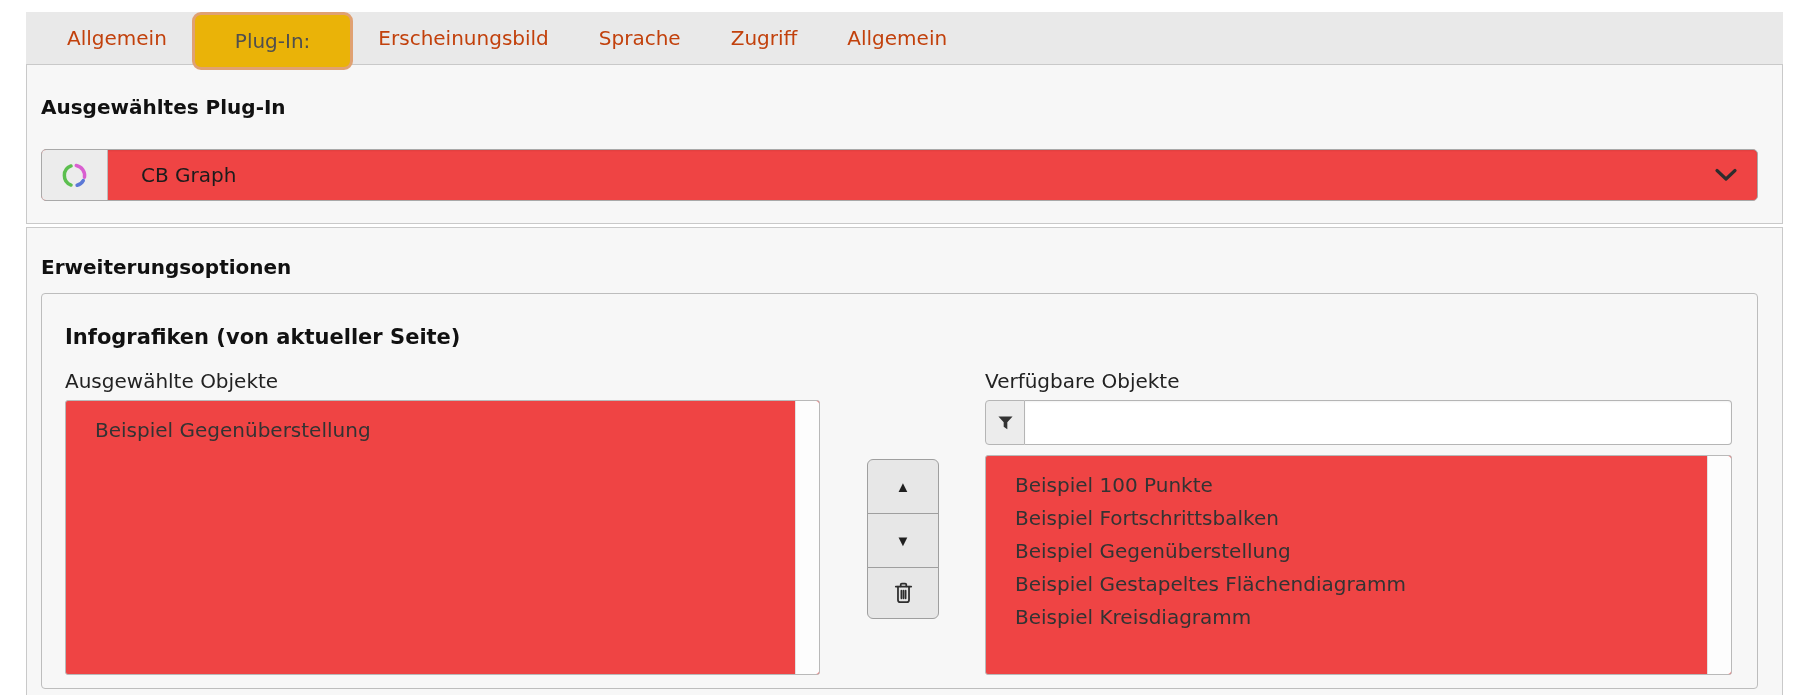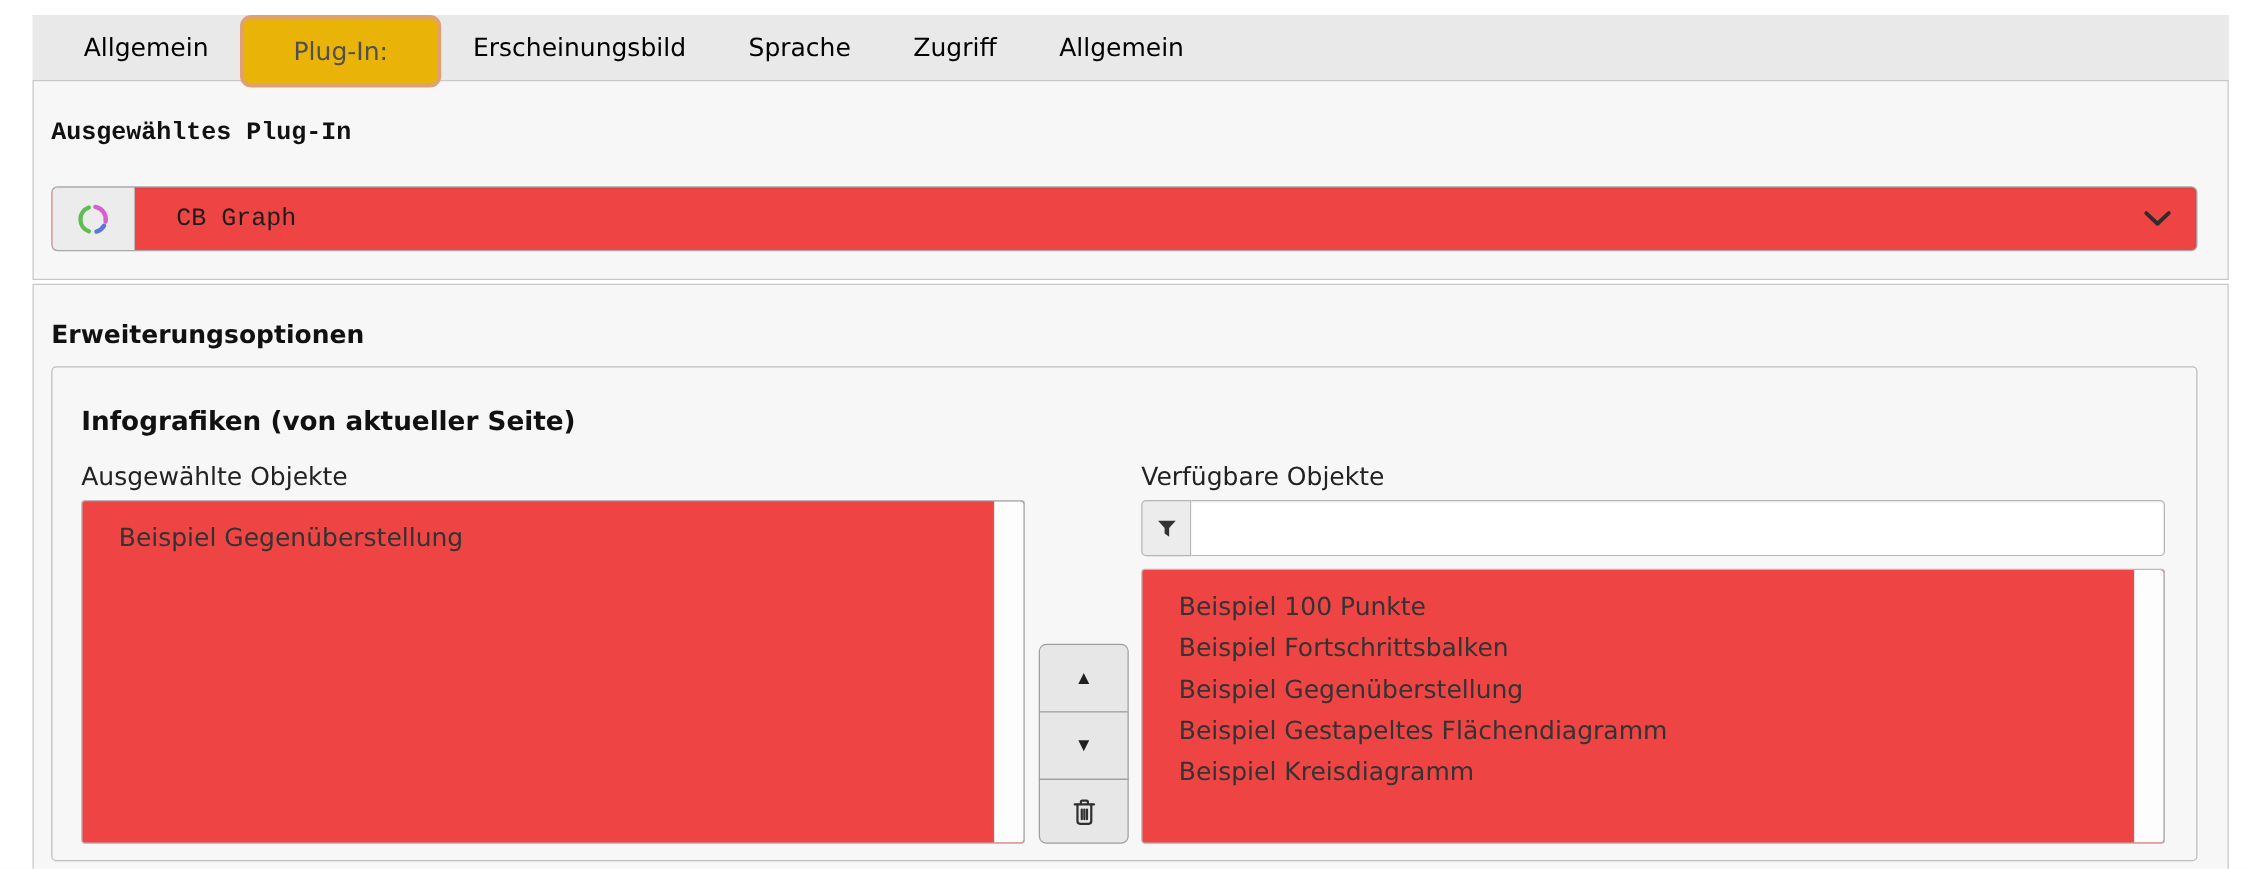--- a/index.html
+++ b/index.html
@@ -14,38 +14,38 @@
   .page { padding:12px 17px 0 26px; }
 
   
   .tabbar {
     height:52px; background:#e9e9e9;
     display:flex; align-items:center;
     padding-left:16px;
     position:relative;
   }
   .tab {
-    padding:0 25px; font-size:20px; color:#000000;
+    padding:0 25px; font-size:20px; color:#c2410c;
     height:52px; display:flex; align-items:center;
     white-space:nowrap; cursor:default;
   }
   .tab.active {
     background:#eab308;
     border:3px solid var(--accent,#e0a172);
     border-radius:9px;
     height:58px; position:relative; top:3px; z-index:2;
     color:#4f4f4f; padding:0 40px;
   }
 
   
   .panel {
     background:#f7f7f7;
     border:1px solid #c9c9c9;
   }
-  .panel1 { height:160px; padding:29px 24px 0 14px; margin-bottom:3px;font-family:Liberation Mono, monospace; }
+  .panel1 { height:160px; padding:29px 24px 0 14px; margin-bottom:3px; }
   .panel2 { height:482px; padding:26px 24px 0 14px; }
 
   .section-heading {
     font-size:20px; font-weight:bold; color:#111;
     line-height:26px; margin:0;
   }
 
   
   .dropdown {
     margin-top:29px; height:52px;
@@ -64,21 +64,21 @@
   .dd-text { flex:1; display:flex; align-items:center; padding-left:33px; font-size:20px; color:#1c1c1c; }
   .dd-chevron { width:62px; display:flex; align-items:center; justify-content:center; }
 
   
   .opt-box {
     margin-top:13px; height:396px;
     border:1px solid #bdbdbd; border-radius:4px;
     padding:30px 25px 0 23px;
   }
   .box-title { font-size:21px; font-weight:bold; color:#111; line-height:26px; margin:0; }
-  .columns { display:flex; align-items:flex-end; margin-top:18px; }
+  .columns { display:flex; align-items:center; margin-top:18px;gap:36px; }
   .col-label { font-size:20px; color:#222; line-height:26px; margin-bottom:6px; }
 
   .col-left { width:755px; flex:0 0 755px; }
   .col-mid  { width:72px; flex:0 0 72px; margin-left:11px; margin-right:10px; padding-top:34px; }
   .col-right{ flex:1; }
 
   .listbox {
     position:relative; background:#ef4444;
     border:1px solid #b9b9b9; border-radius:3px;
     font-size:20px; color:#333;

